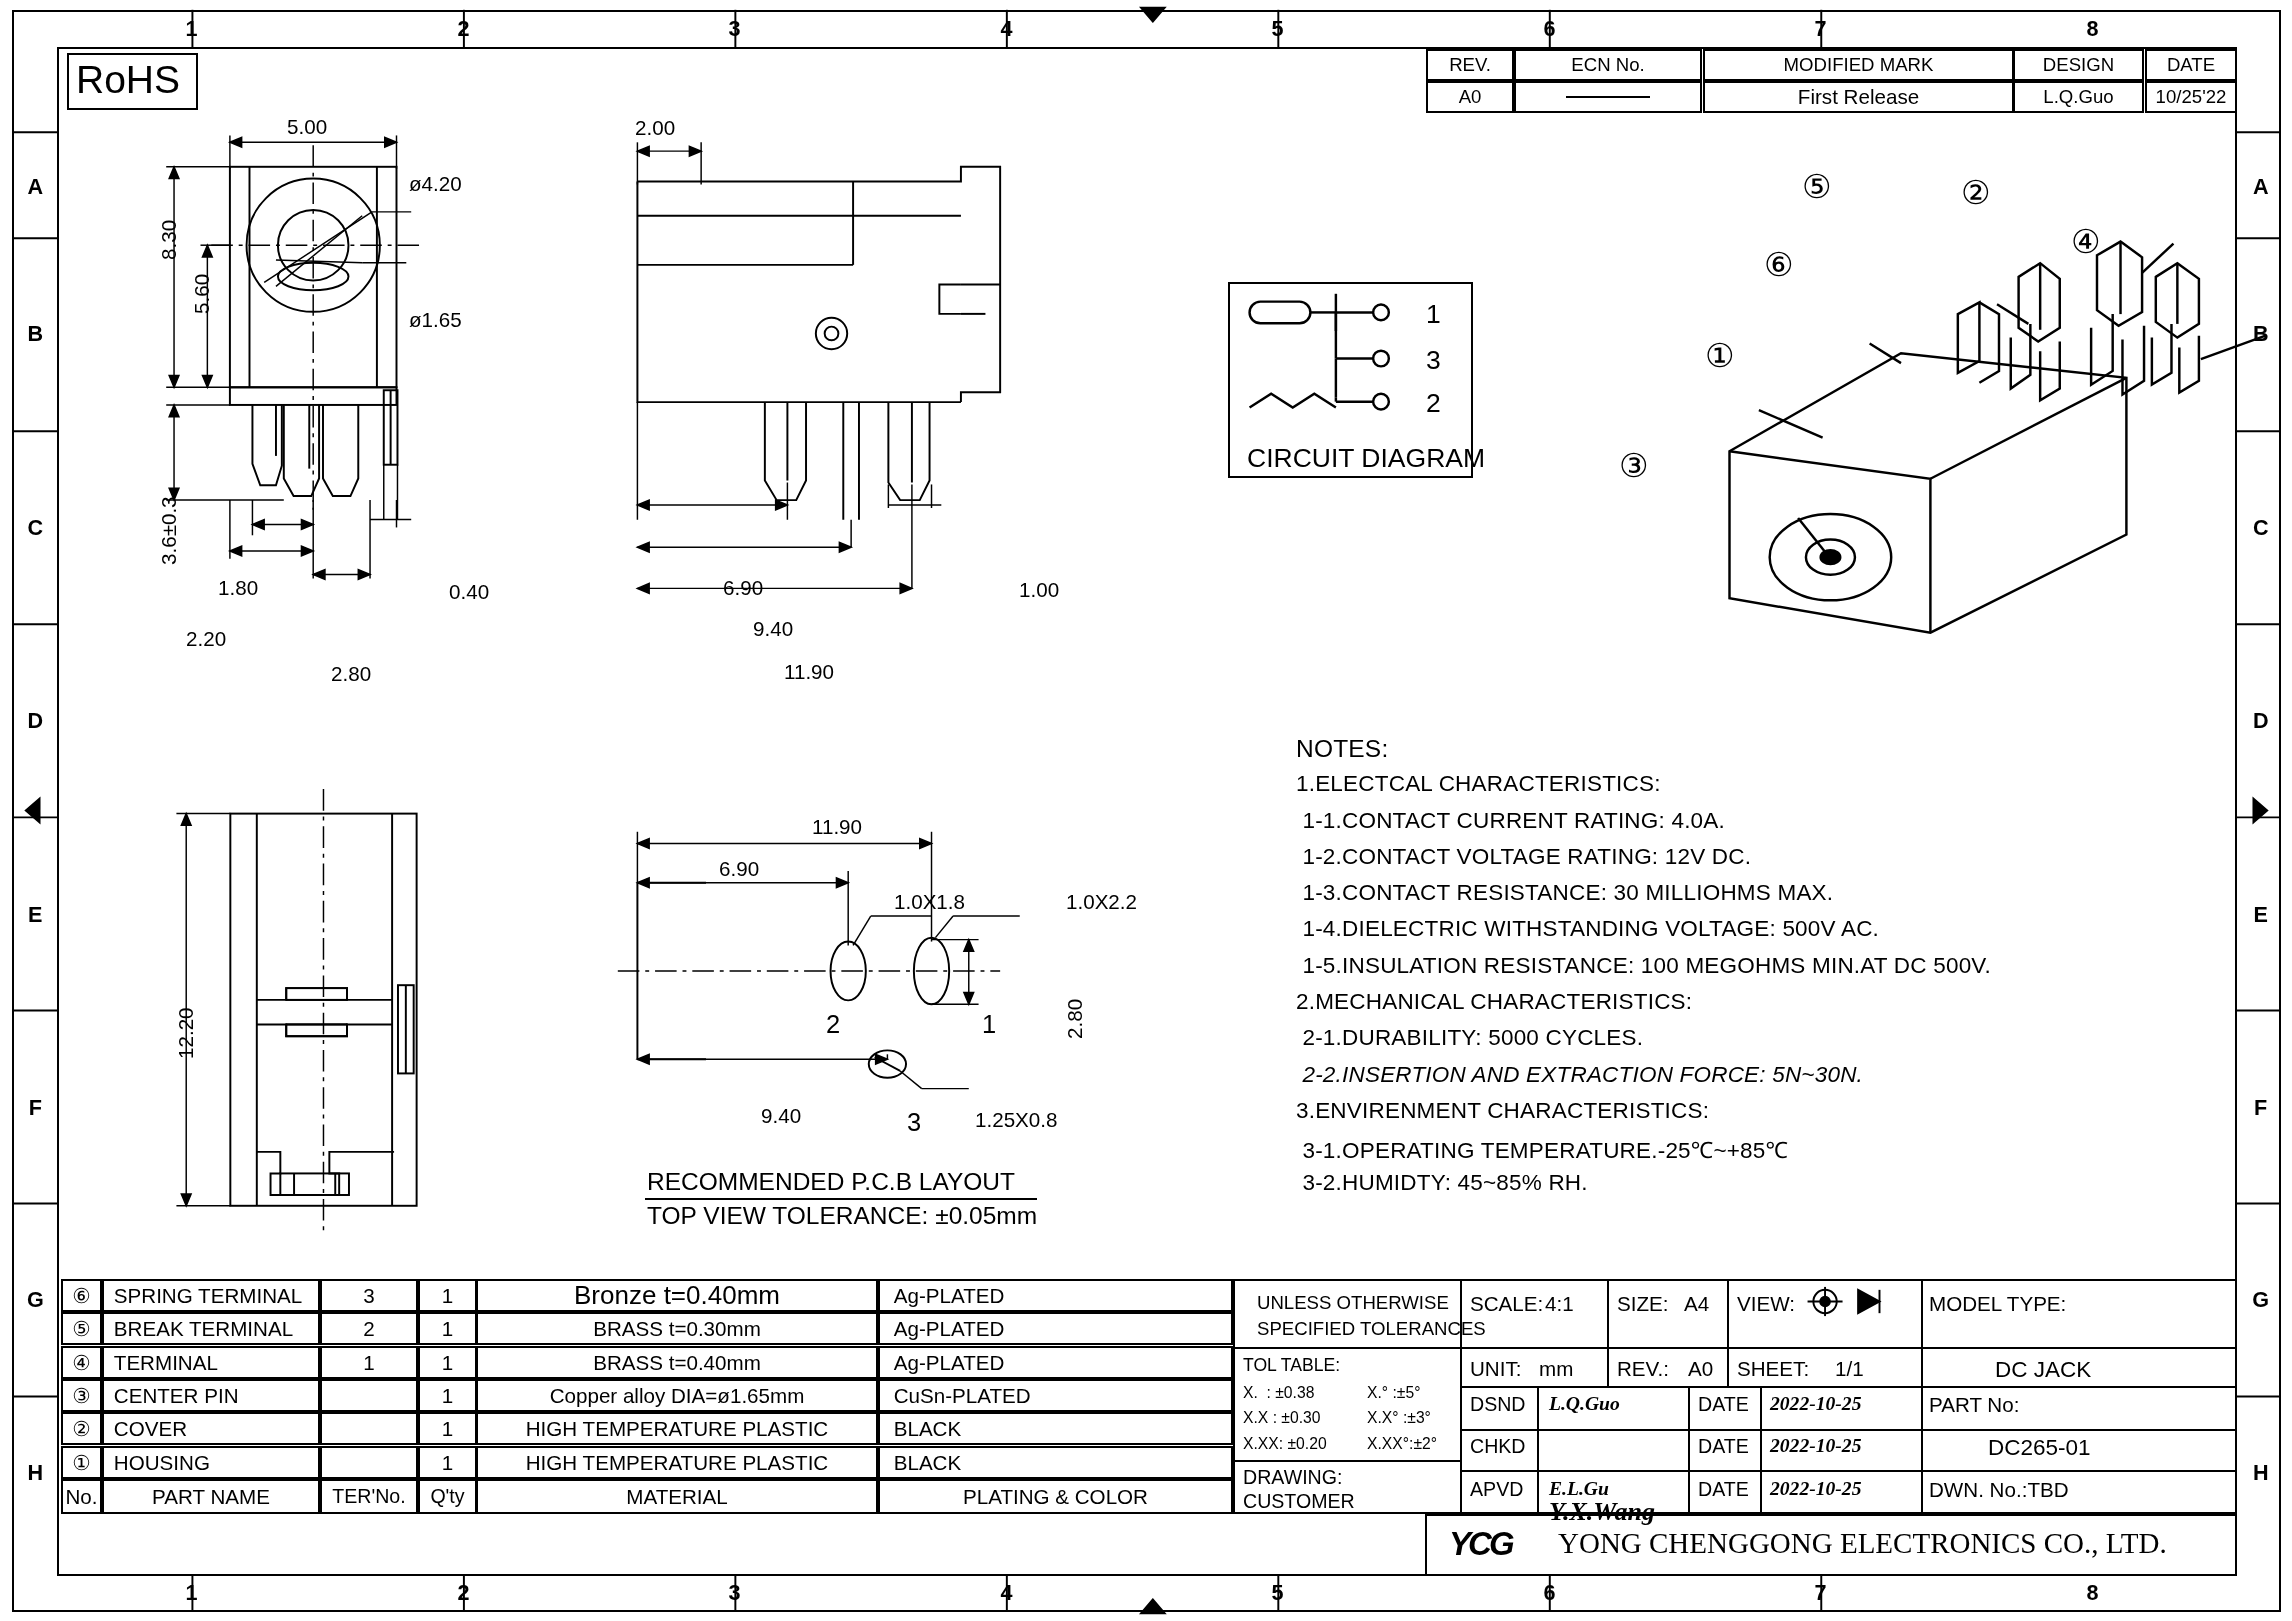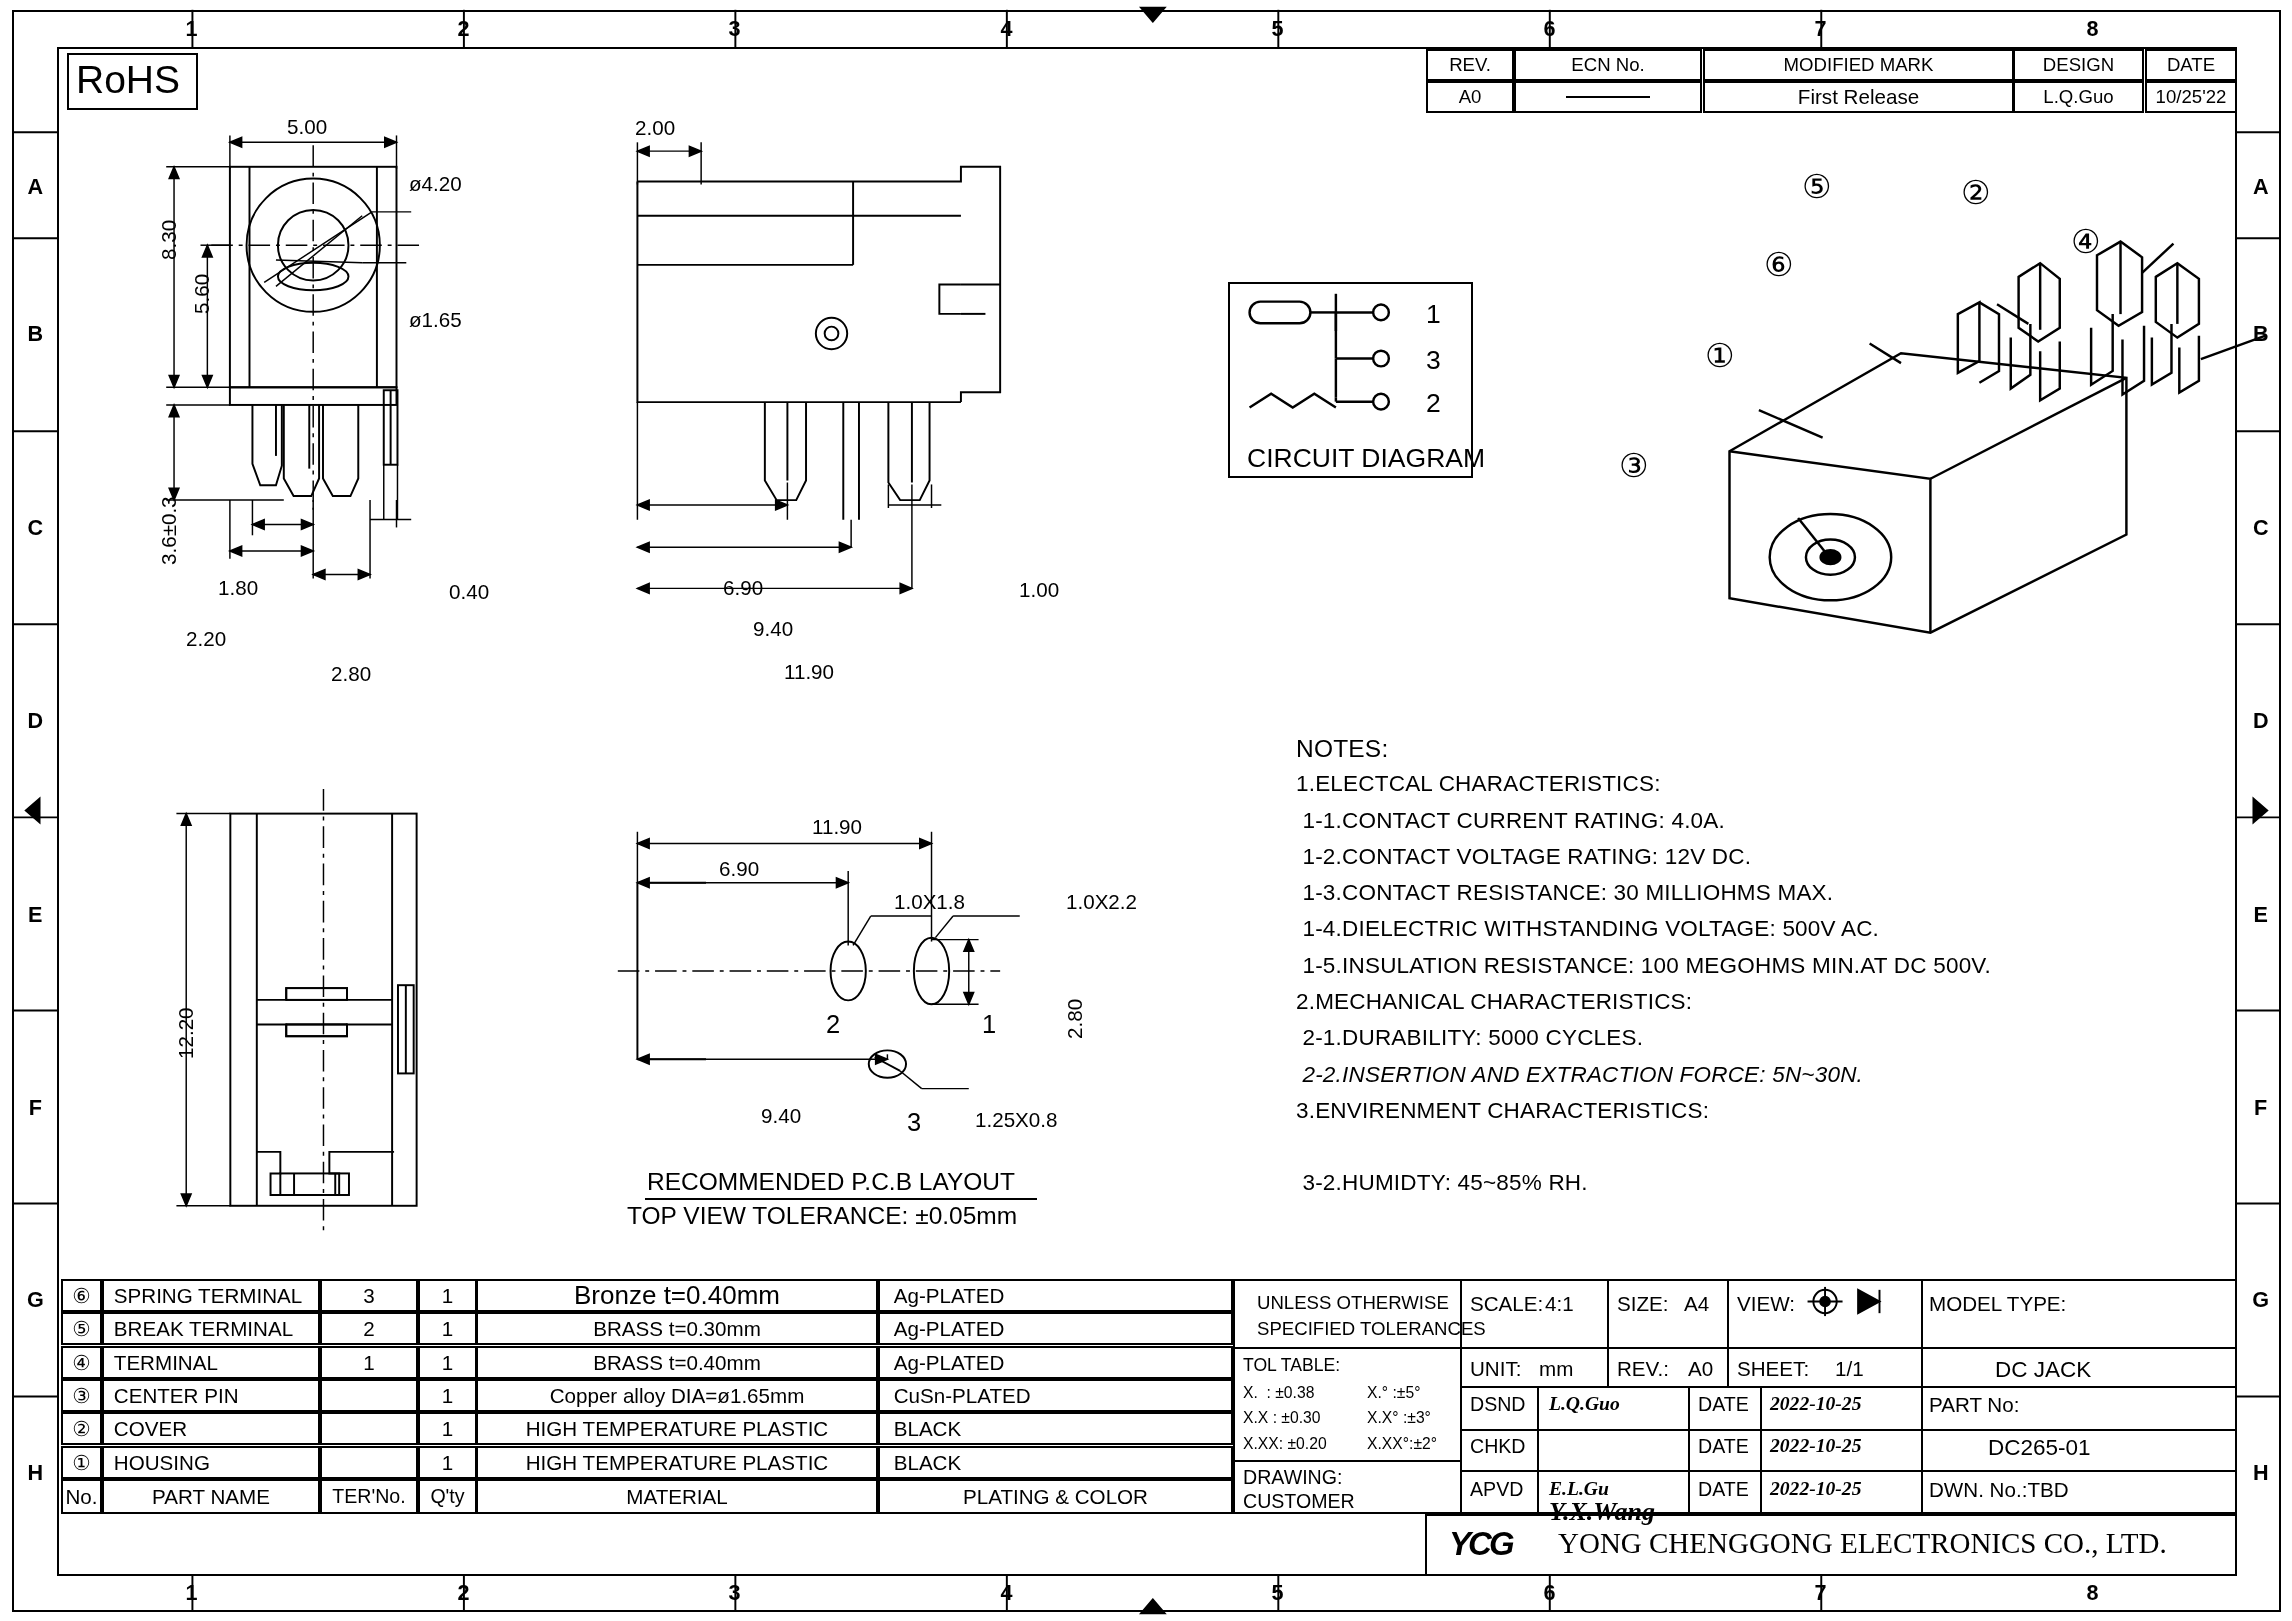--- a/index.html
+++ b/index.html
@@ -421,33 +421,34 @@
   <div class="dim" style="left:761px;top:1104px;">9.40</div>
   <div class="dim" style="left:894px;top:890px;">1.0X1.8</div>
   <div class="dim" style="left:1066px;top:890px;">1.0X2.2</div>
   <div class="dim" style="left:975px;top:1108px;">1.25X0.8</div>
   <div class="dim" style="left:1063px;top:1039px;transform:rotate(-90deg);transform-origin:left top;">2.80</div>
   <div class="dim" style="left:826px;top:1010px;font-size:25.5px;">2</div>
   <div class="dim" style="left:982px;top:1010px;font-size:25.5px;">1</div>
   <div class="dim" style="left:907px;top:1108px;font-size:25.5px;">3</div>
   <div class="txt" style="left:647px;top:1168px;font-size:24.5px;">RECOMMENDED P.C.B LAYOUT</div>
   <div class="ln" style="left:645px;top:1198px;width:392px;height:2px;"></div>
-  <div class="txt" style="left:627px;top:1202px;font-size:24.5px;">TOP VIEW TOLERANCE: ±0.05mm</div>
+  <div class="txt" style="left:647px;top:1202px;font-size:24.5px;">TOP VIEW TOLERANCE: ±0.05mm</div>
 
   <div class="note" style="left:1296px;top:735px;font-size:24.5px;">NOTES:</div>
   <div class="note" style="left:1296px;top:771px;">1.ELECTCAL CHARACTERISTICS:</div>
   <div class="note" style="left:1296px;top:808px;"> 1-1.CONTACT CURRENT RATING: 4.0A.</div>
   <div class="note" style="left:1296px;top:844px;"> 1-2.CONTACT VOLTAGE RATING: 12V DC.</div>
   <div class="note" style="left:1296px;top:880px;"> 1-3.CONTACT RESISTANCE: 30 MILLIOHMS MAX.</div>
   <div class="note" style="left:1296px;top:916px;"> 1-4.DIELECTRIC WITHSTANDING VOLTAGE: 500V AC.</div>
   <div class="note" style="left:1296px;top:953px;"> 1-5.INSULATION RESISTANCE: 100 MEGOHMS MIN.AT DC 500V.</div>
   <div class="note" style="left:1296px;top:989px;">2.MECHANICAL CHARACTERISTICS:</div>
   <div class="note" style="left:1296px;top:1025px;"> 2-1.DURABILITY: 5000 CYCLES.</div>
   <div class="note" style="left:1296px;top:1062px;font-style:italic;"> 2-2.INSERTION AND EXTRACTION FORCE: 5N~30N.</div>
   <div class="note" style="left:1296px;top:1098px;">3.ENVIRENMENT CHARACTERISTICS:</div>
+  <div class="note" style="left:1296px;top:1134px;"> 3-1.OPERATING TEMPERATURE.-25℃~+85℃</div>
   <div class="note" style="left:1296px;top:1170px;"> 3-2.HUMIDTY: 45~85% RH.</div>
 
   <div class="cell c" style="left:61px;top:1279px;width:41px;height:33px;font-size:20.6px;justify-content:center;border-width:2px;">⑥</div>
   <div class="cell" style="left:102px;top:1279px;width:218px;height:33px;font-size:20.6px;padding-left:9.8px;border-width:2px;">SPRING TERMINAL</div>
   <div class="cell c" style="left:320px;top:1279px;width:98px;height:33px;font-size:20.6px;justify-content:center;border-width:2px;">3</div>
   <div class="cell c" style="left:418px;top:1279px;width:59px;height:33px;font-size:20.6px;justify-content:center;border-width:2px;">1</div>
   <div class="cell c" style="left:476px;top:1279px;width:402px;height:33px;font-size:26px;justify-content:center;border-width:2px;">Bronze t=0.40mm</div>
   <div class="cell" style="left:878px;top:1279px;width:355px;height:33px;font-size:20.6px;padding-left:13.7px;border-width:2px;">Ag-PLATED</div>
 
   <div class="cell c" style="left:61px;top:1312px;width:41px;height:33px;font-size:20.6px;justify-content:center;border-width:2px;">⑤</div>

